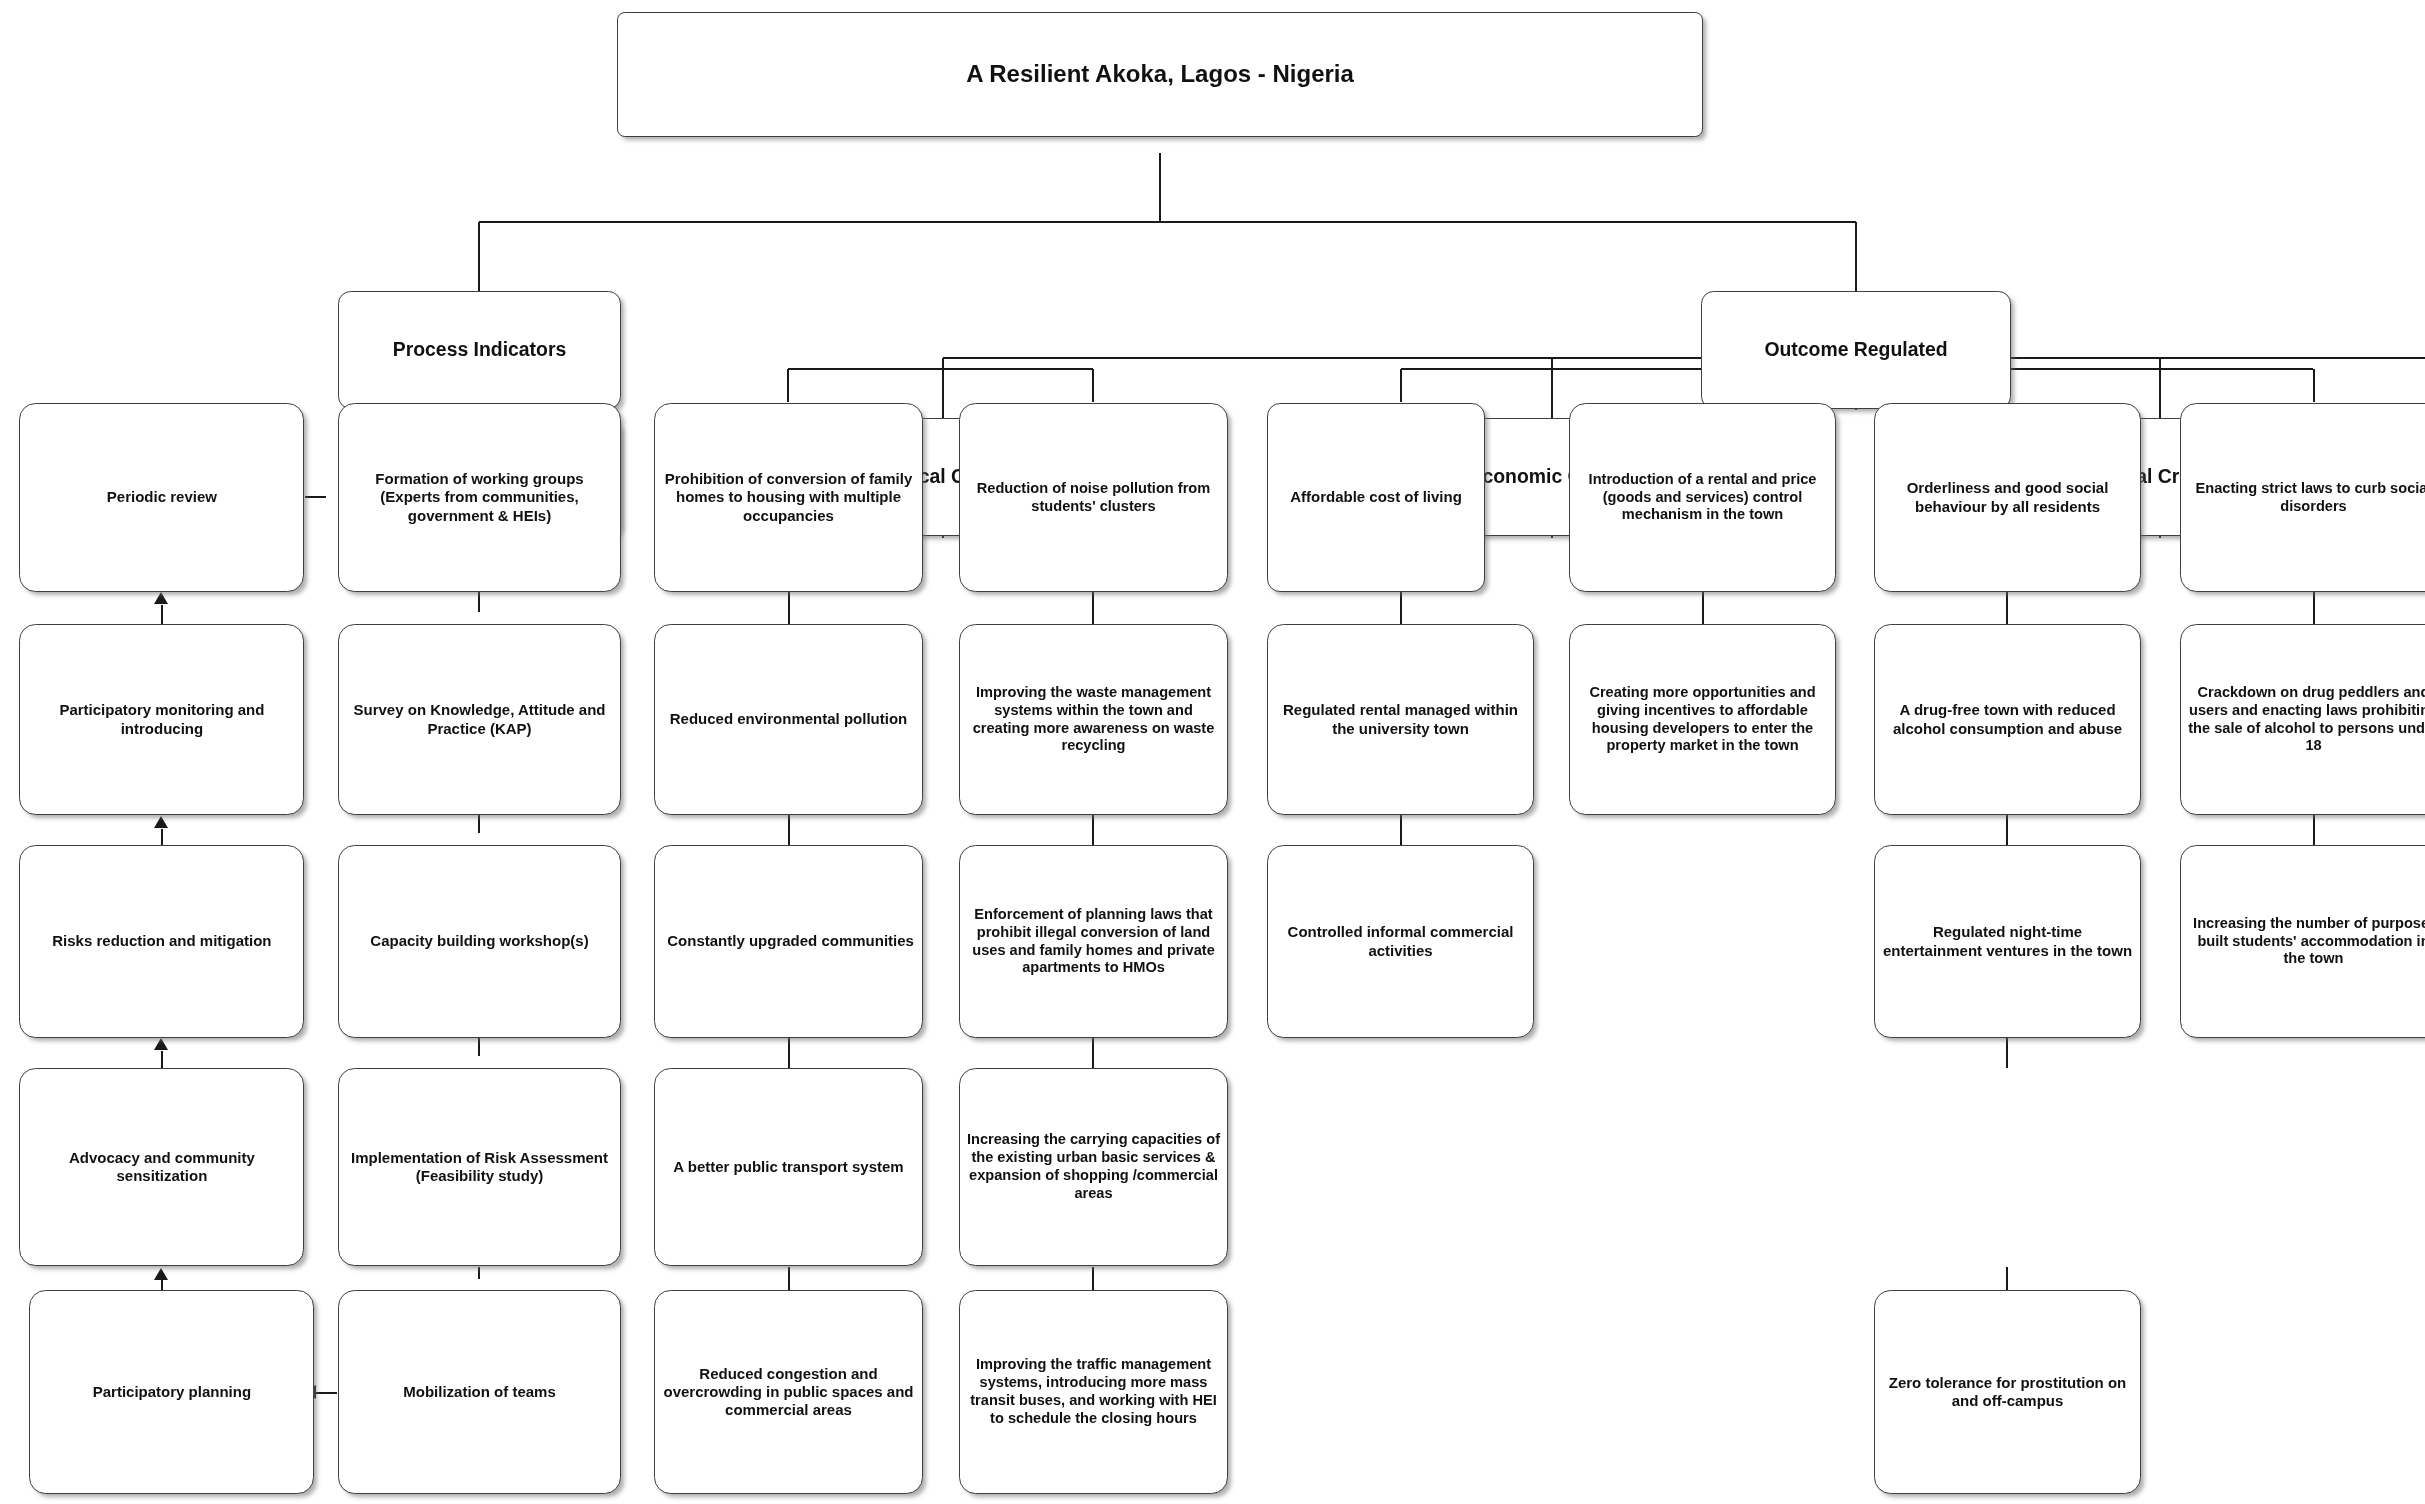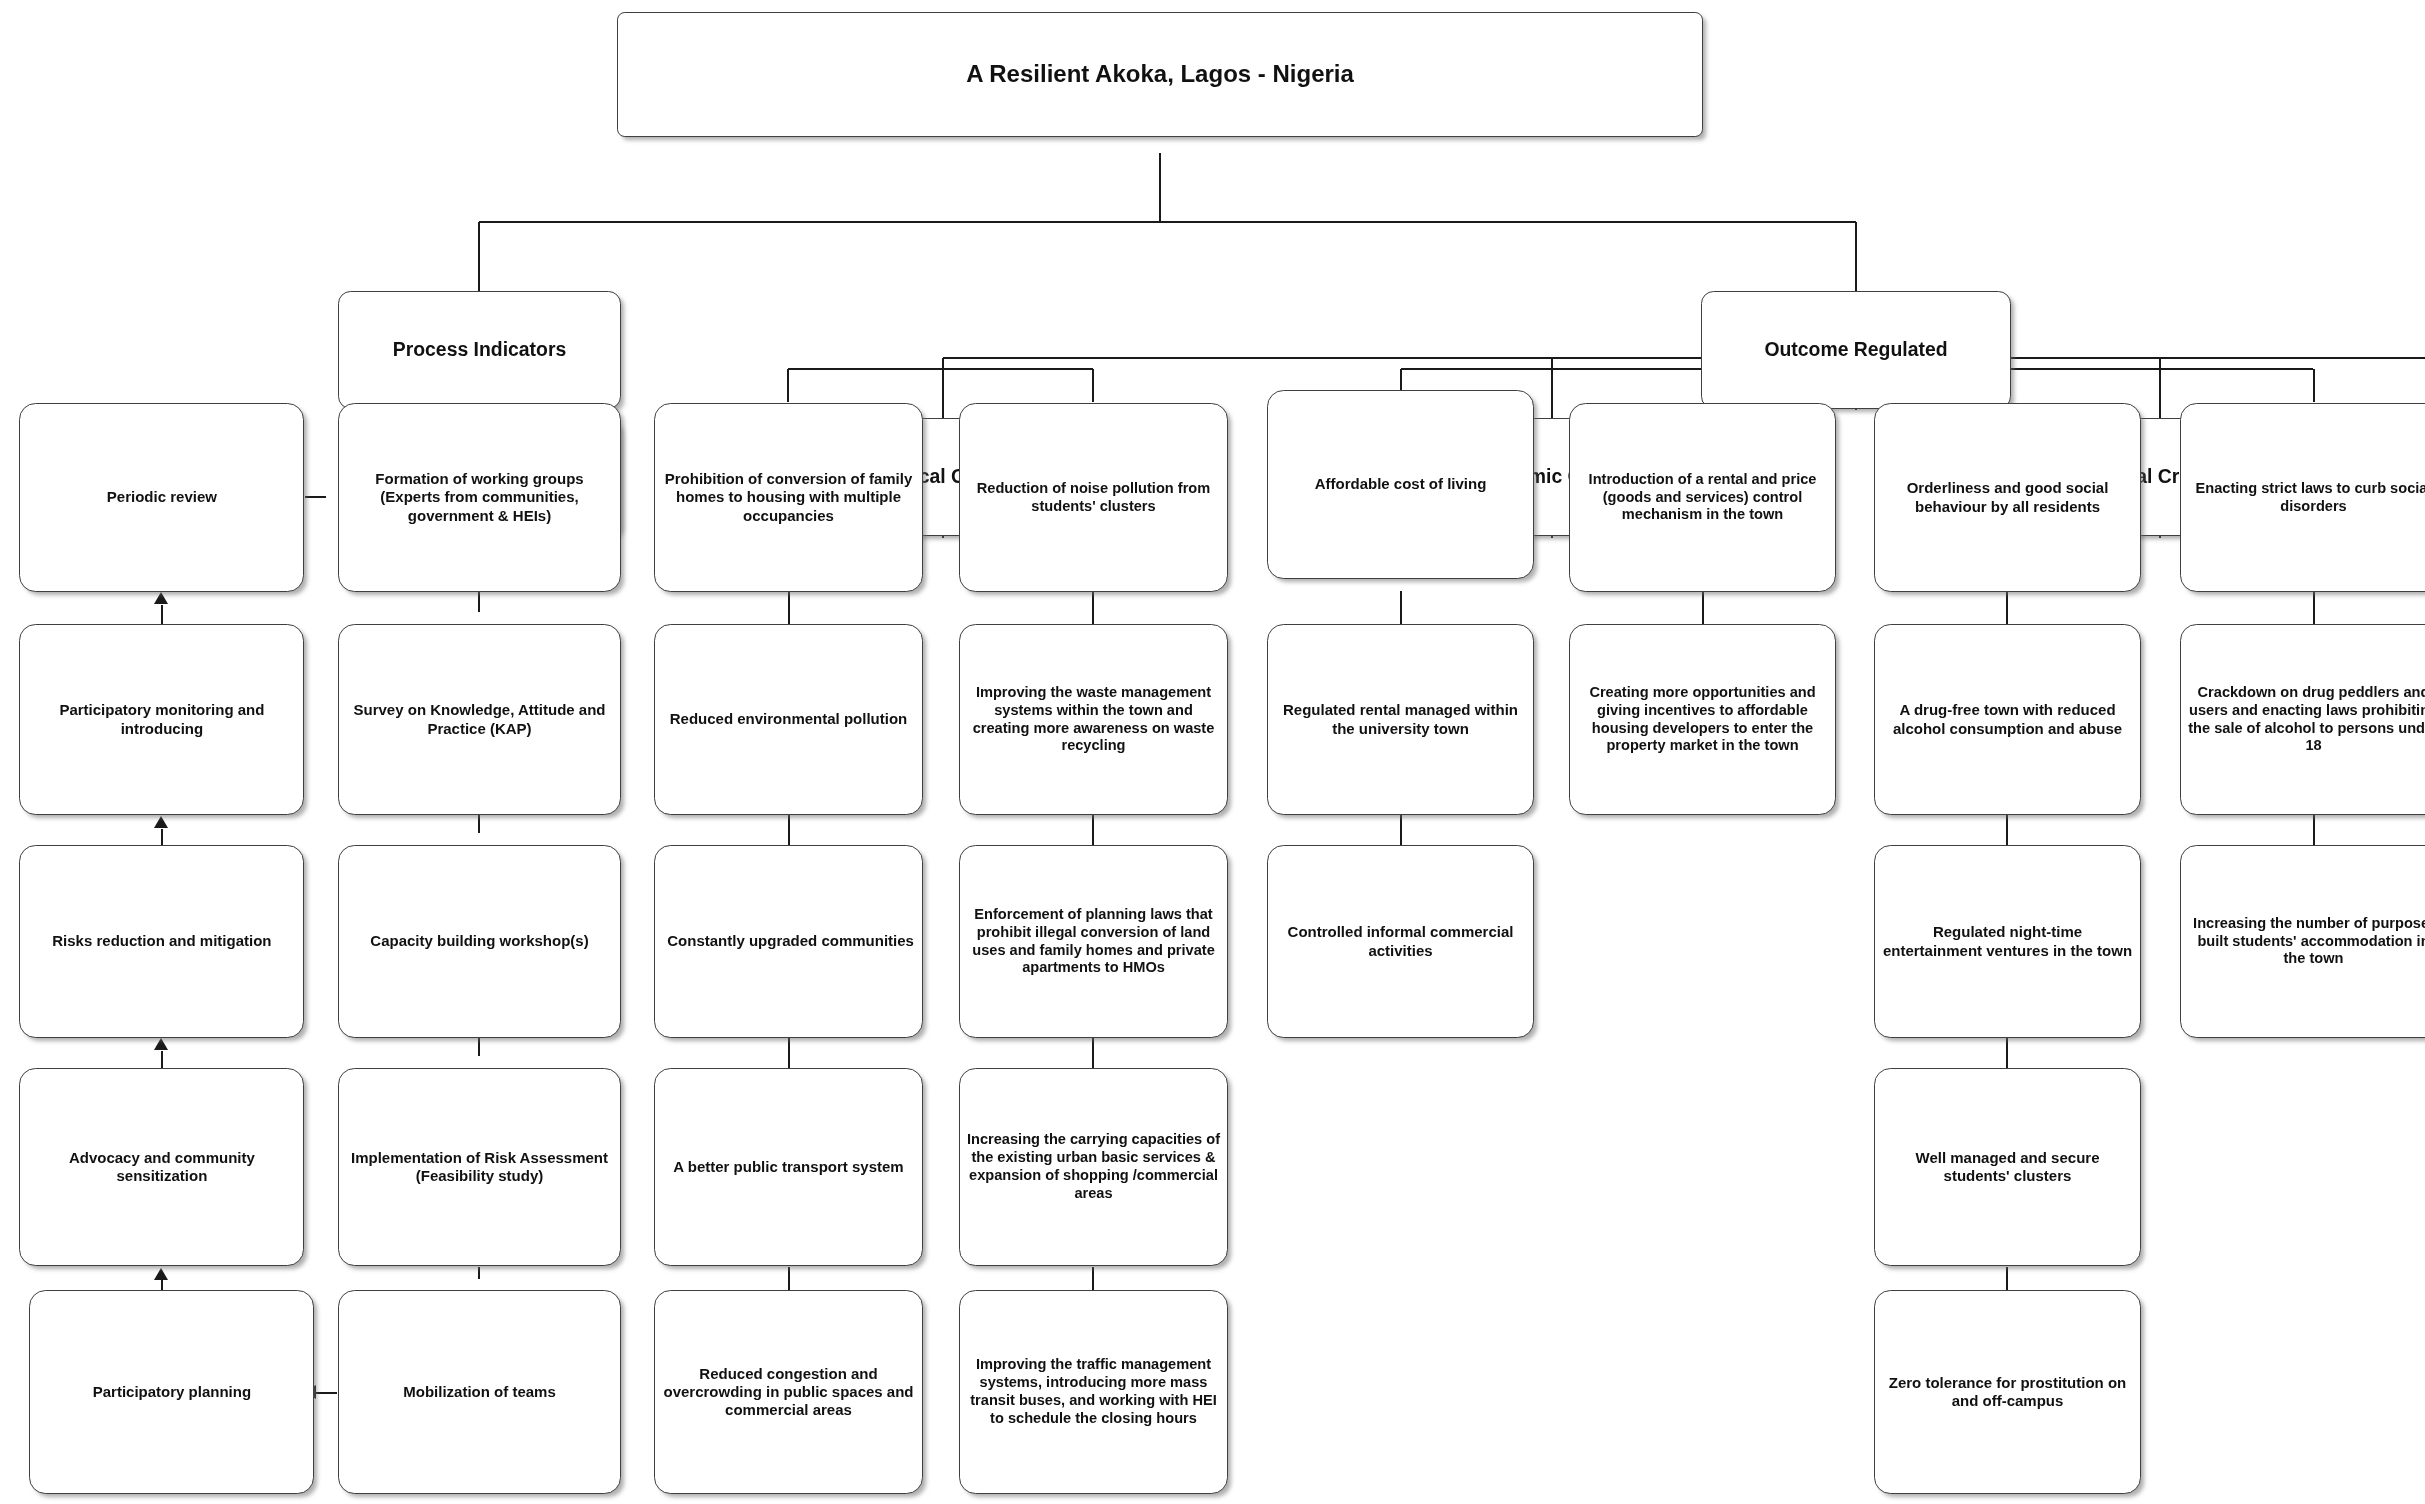--- a/index.html
+++ b/index.html
@@ -171,21 +171,21 @@
     </div>
     <div class="node leaf tight" style="left: 959px; top: 845px; width: 269px; height: 193px; align-items: center;">
       <span style="white-space: pre-line;">Enforcement of planning laws that prohibit illegal conversion of land uses and family homes and private apartments to HMOs</span>
     </div>
     <div class="node leaf tight" style="left: 959px; top: 1068px; width: 269px; height: 198px;">
       <span style="white-space: pre-line;">Increasing the carrying capacities of the existing urban basic services &amp; expansion of shopping /commercial areas</span>
     </div>
     <div class="node leaf tight" style="left: 959px; top: 1290px; width: 269px; height: 204px;">
       <span style="white-space: pre-line;">Improving the traffic management systems, introducing more mass transit buses, and working with HEI to schedule the closing hours</span>
     </div>
-    <div class="node leaf" style="left: 1267px; top: 390px; width: 267px; height: 189px;">
+    <div class="node leaf" style="left: 1267px; top: 403px; width: 218px; height: 189px; border-radius: 13px;">
       <span style="white-space: pre-line;">Affordable cost of living</span>
     </div>
     <div class="node leaf" style="left: 1267px; top: 624px; width: 267px; height: 191px;">
       <span style="white-space: pre-line;">Regulated rental managed within the university town</span>
     </div>
     <div class="node leaf" style="left: 1267px; top: 845px; width: 267px; height: 193px;">
       <span style="white-space: pre-line;">Controlled informal commercial activities</span>
     </div>
     <div class="node leaf tight" style="left: 1569px; top: 403px; width: 267px; height: 189px;">
       <span style="white-space: pre-line;">Introduction of a rental and price (goods and services) control mechanism in the town</span>
@@ -194,23 +194,20 @@
       <span style="white-space: pre-line;">Creating more opportunities and giving incentives to affordable housing developers to enter the property market in the town</span>
     </div>
     <div class="node leaf" style="left: 1874px; top: 403px; width: 267px; height: 189px;">
       <span style="white-space: pre-line;">Orderliness and good social behaviour by all residents</span>
     </div>
     <div class="node leaf" style="left: 1874px; top: 624px; width: 267px; height: 191px;">
       <span style="white-space: pre-line;">A drug-free town with reduced alcohol consumption and abuse</span>
     </div>
     <div class="node leaf" style="left: 1874px; top: 845px; width: 267px; height: 193px;">
       <span style="white-space: pre-line;">Regulated night-time entertainment ventures in the town</span>
-    </div>
-    <div class="node leaf" style="left: 1874px; top: 1068px; width: 267px; height: 198px;">
-      <span style="white-space: pre-line;">Well managed and secure students' clusters</span>
     </div>
     <div class="node leaf" style="left: 1874px; top: 1290px; width: 267px; height: 204px;">
       <span style="white-space: pre-line;">Zero tolerance for prostitution on and off-campus</span>
     </div>
     <div class="node leaf tight" style="left: 2180px; top: 403px; width: 267px; height: 189px;">
       <span style="white-space: pre-line;">Enacting strict laws to curb social disorders</span>
     </div>
     <div class="node leaf tight" style="left: 2180px; top: 624px; width: 267px; height: 191px;">
       <span style="white-space: pre-line;">Crackdown on drug peddlers and users and enacting laws prohibiting the sale of alcohol to persons under 18</span>
     </div>

